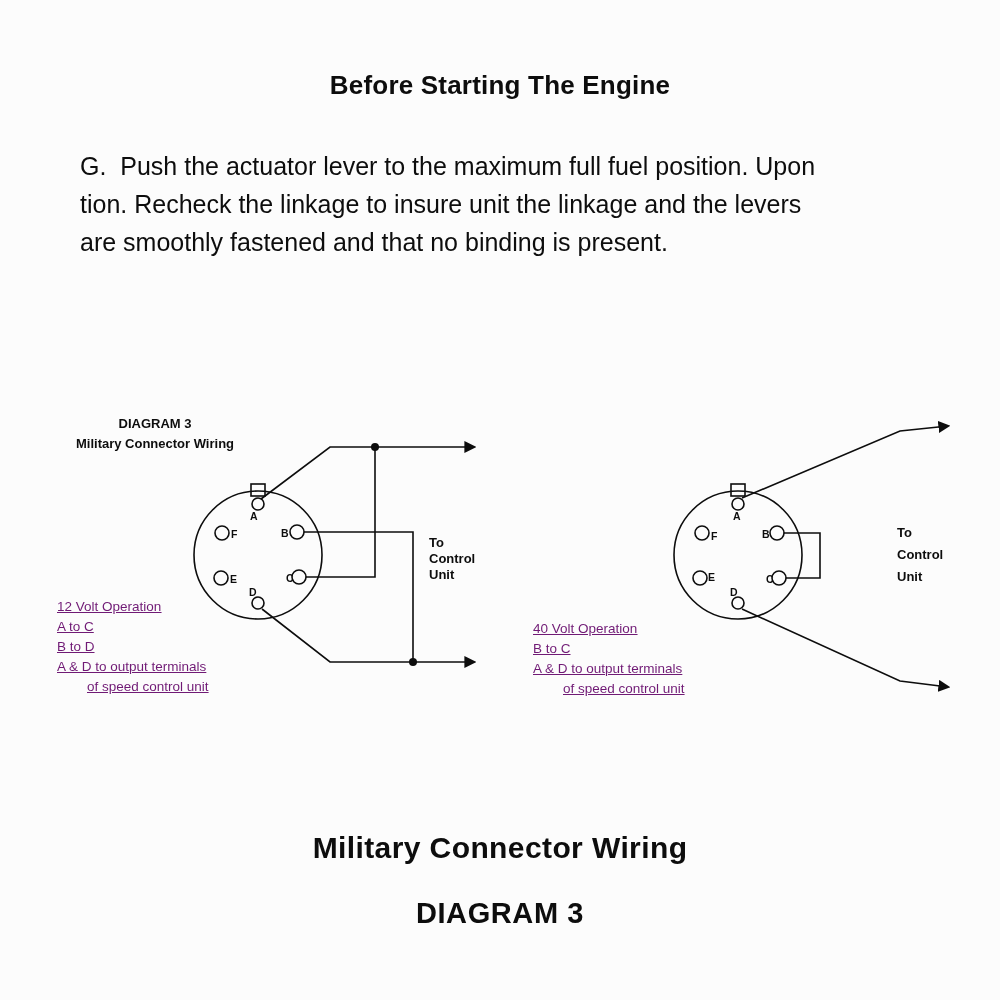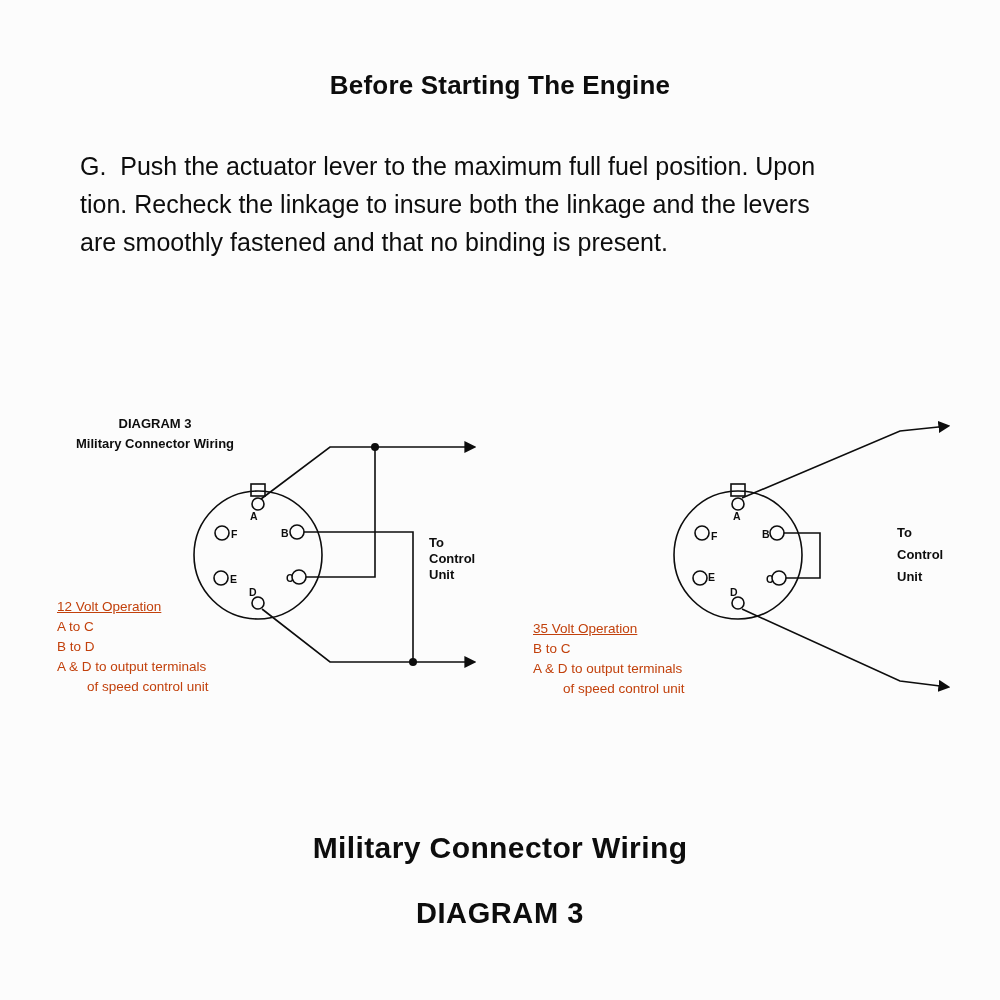--- a/index.html
+++ b/index.html
@@ -21,42 +21,42 @@
   .para-line { white-space:pre;margin-left:16px; }
   .diagram-caption {
     position:absolute; left:56px; top:414px; width:198px;
     text-align:center; font-weight:700; font-size:13px; line-height:20px;
   }
   .diagram-area { position:absolute; left:0; top:413px; width:1000px; height:292px; }
   .diagram-svg { position:absolute; left:0; top:0; }
   .to-unit { position:absolute; font-size:13px; font-weight:700; }
   .to-unit-left  { left:429px; top:122px; line-height:16px; }
   .to-unit-right { left:897px; top:109px; line-height:22px; }
-  .ops { position:absolute; font-size:13.5px; line-height:20px; color:#c2410c; }
+  .ops { position:absolute; font-size:13.5px; line-height:20px; color:#701a75;text-decoration:underline; }
   .ops-left  { left:57px;  top:184px; }
   .ops-right { left:533px; top:206px; }
   .ops-title { text-decoration:underline; }
   .indent { padding-left:30px; }
   .footer-title {
     position:absolute; top:831px; left:0; width:1000px;
     text-align:center; font-size:30px; font-weight:700; letter-spacing:0.4px;
   }
   .footer-sub {
     position:absolute; top:897px; left:0; width:1000px;
     text-align:center; font-size:29px; font-weight:700; letter-spacing:0.6px;
   }
 </style>
 </head>
 <body>
 
 <div class="doc-title">Before Starting The Engine</div>
 
 <div class="paragraph">
   <div class="para-line">G.  Push the actuator lever to the maximum full fuel position. Upon</div>
-  <div class="para-line">tion. Recheck the linkage to insure both the linkage and the levers</div>
+  <div class="para-line">tion. Recheck the linkage to insure unit the linkage and the levers</div>
   <div class="para-line">are smoothly fastened and that no binding is present.</div>
 </div>
 
 <div class="diagram-caption">
   <div>DIAGRAM 3</div>
   <div>Military Connector Wiring</div>
 </div>
 
 <div class="diagram-area">
   <svg class="diagram-svg" width="1000" height="292" viewBox="0 0 1000 292">
@@ -130,21 +130,21 @@
 
   <div class="ops ops-left">
     <div class="ops-title">12 Volt Operation</div>
     <div>A to C</div>
     <div>B to D</div>
     <div>A &amp; D to output terminals</div>
     <div class="indent">of speed control unit</div>
   </div>
 
   <div class="ops ops-right">
-    <div class="ops-title">35 Volt Operation</div>
+    <div class="ops-title">40 Volt Operation</div>
     <div>B to C</div>
     <div>A &amp; D to output terminals</div>
     <div class="indent">of speed control unit</div>
   </div>
 </div>
 
 <div class="footer-title">Military Connector Wiring</div>
 <div class="footer-sub">DIAGRAM 3</div>
 
 </body></html>

